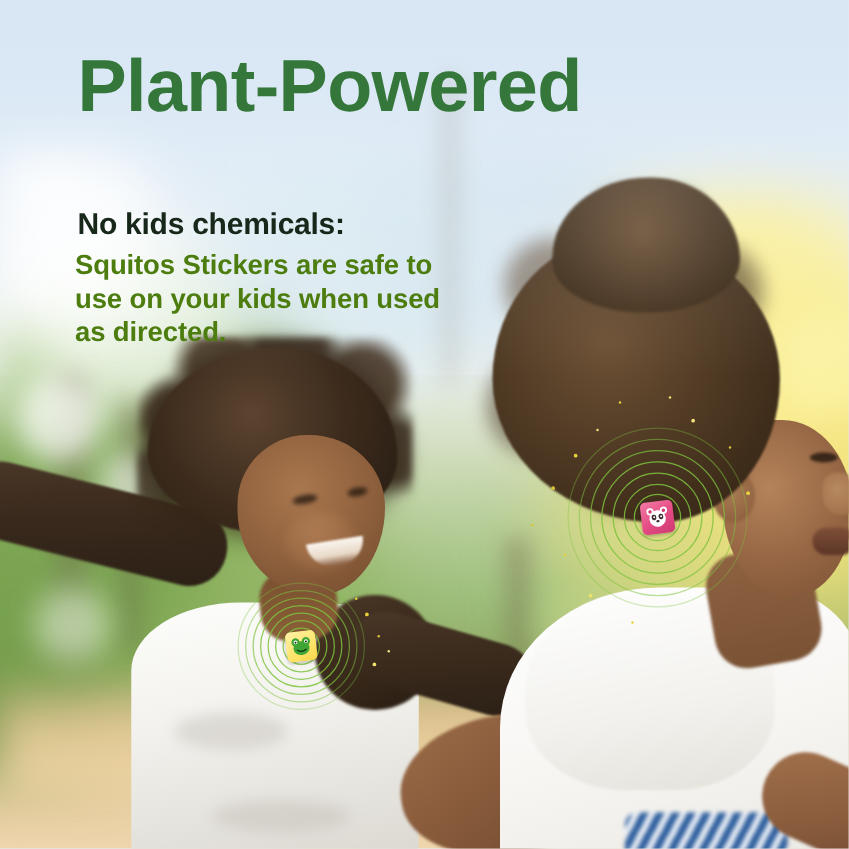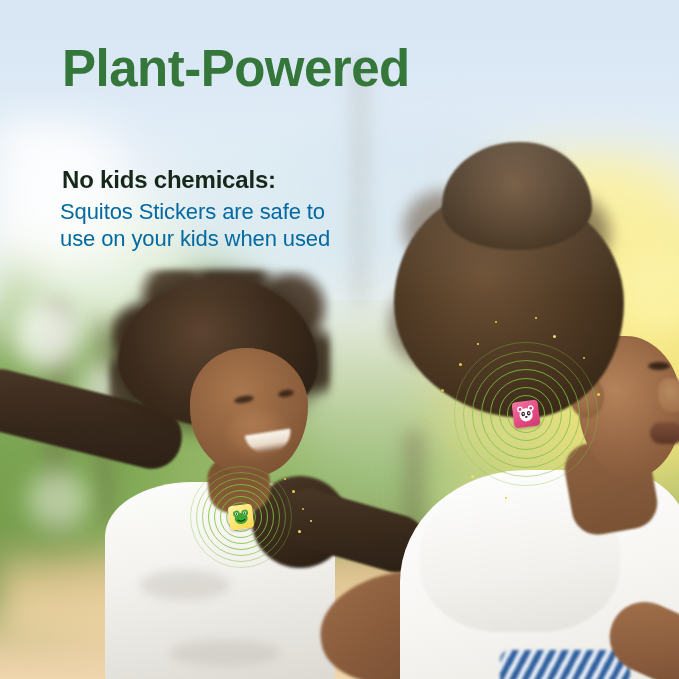--- a/index.html
+++ b/index.html
@@ -83,21 +83,21 @@
     position: absolute; border-radius: 50%;
     filter: blur(12px);
   }
 
   
   .headline {
     position: absolute;
     left: 62px;
     top: 44px;
     width: 420px;
-    font-size: 51px;
+    font-size: 59px;
     line-height: 50px;
     font-weight: 700;
     letter-spacing: -0.5px;
     color: #35773a;
   }
   .headline .hl-line { display: block; white-space: nowrap; }
 
   .subhead {
     position: absolute;
     left: 62px;
@@ -109,23 +109,23 @@
     color: #17281b;
     white-space: nowrap;
   }
   .bodycopy {
     position: absolute;
     left: 60px;
     top: 198px;
     width: 320px;
     font-size: 22px;
     line-height: 27px;
-    font-weight: 400;
+    font-weight: 700;
     letter-spacing: -0.1px;
-    color: #0369a1;
+    color: #4d7c0f;
   }
   .bodycopy .bc-line { display: block; white-space: nowrap; }
 
   
   .kid-left { position: absolute; left: -10px; top: 270px; width: 400px; height: 420px; }
   .kl-hair {
     position: absolute; left: 128px; top: 8px; width: 200px; height: 150px;
     border-radius: 52% 48% 46% 54% / 56% 58% 42% 44%;
     background: radial-gradient(circle at 42% 36%, #5c4430 0%, #3d2c1d 48%, #241a11 100%);
     box-shadow: 0 0 16px 6px rgba(45,32,20,0.5);
@@ -461,15 +461,16 @@
 
   <div class="headline">
     <span class="hl-line">Plant-Powered</span>
   </div>
 
   <div class="subhead">No kids chemicals:</div>
 
   <div class="bodycopy">
     <span class="bc-line">Squitos Stickers are safe to</span>
     <span class="bc-line">use on your kids when used</span>
+    <span class="bc-line">as directed.</span>
   </div>
 
 </div>
 
 </body></html>

